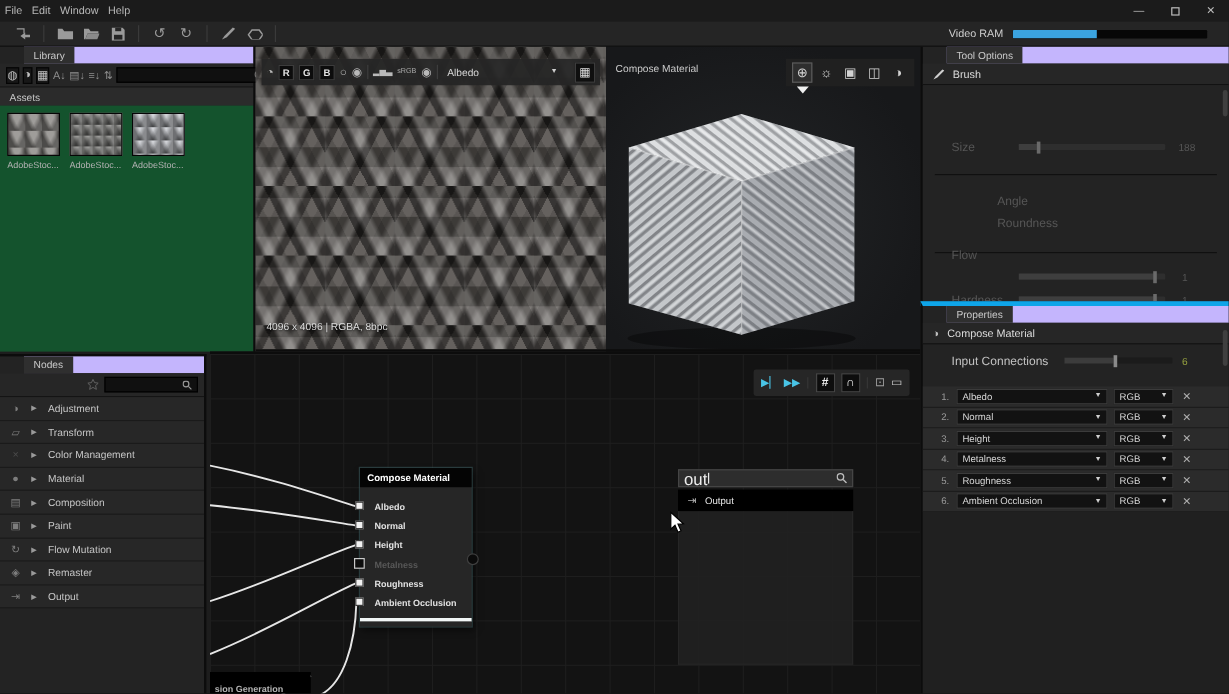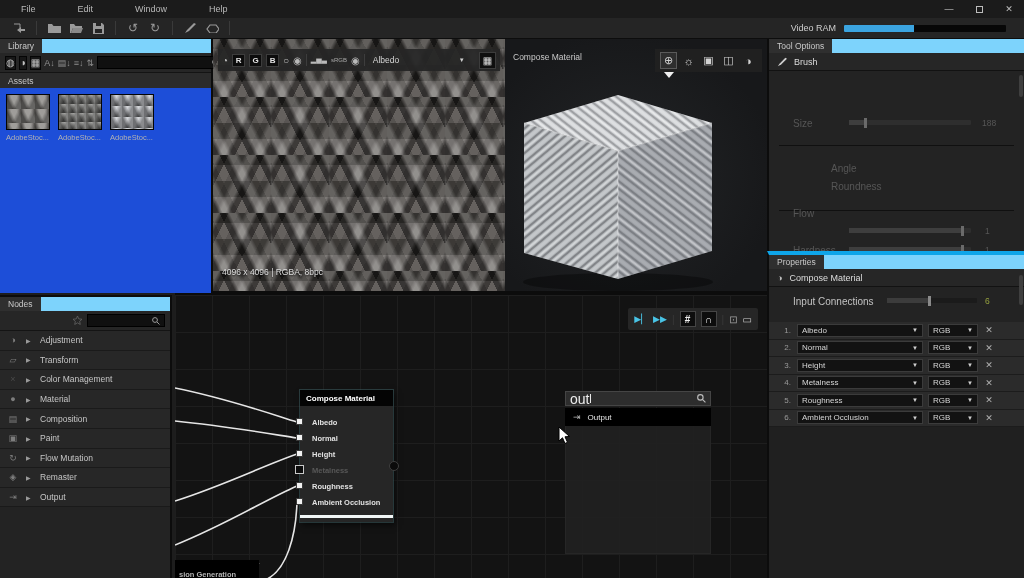--- a/index.html
+++ b/index.html
@@ -3,50 +3,50 @@
 <meta charset="utf-8">
 <style>
   * { margin:0; padding:0; box-sizing:border-box; }
   html,body { width:1024px; height:578px; background:#141414; overflow:hidden; }
   body { font-family:"Liberation Sans", sans-serif; color:#c9c9c9; font-size:9px; }
   #app { position:relative; width:1024px; height:578px; background:#1d1d1d; }
   .abs { position:absolute; }
 
   
   .titlebar { left:0; top:0; width:1024px; height:18px; background:#1b1b1b; display:flex; align-items:center; }
-  .menu-item { padding:0 21px; color:#b8b8b8; font-size:9px; cursor:default; }
+  .menu-item { padding:0 4px; color:#b8b8b8; font-size:9px; cursor:default; }
   .win-title { position:absolute; left:0; right:0; text-align:center; color:#bdbdbd; font-size:9px; pointer-events:none; }
   .win-controls { margin-left:auto; display:flex; align-items:center; gap:0; }
   .win-btn { width:30px; height:18px; display:flex; align-items:center; justify-content:center; color:#bdbdbd; font-size:9px; }
   .restore-box { width:7px; height:7px; border:1px solid #bdbdbd; display:inline-block; }
 
   
   .main-toolbar { left:0; top:18px; width:1024px; height:21px; background:#252525; border-bottom:1px solid #0d0d0d; display:flex; align-items:center; padding:0 8px; }
   .tb-icon { width:22px; height:16px; display:flex; align-items:center; justify-content:center; color:#9a9a9a; }
   .tb-sep { width:1px; height:14px; background:#3a3a3a; margin:0 6px; }
   .svgi { display:block; }
   .vram { margin-left:auto; display:flex; align-items:center; gap:8px; padding-right:10px; }
   .vram-label { color:#cfcfcf; font-size:9px; }
   .vram-bar { width:162px; height:7px; background:#070707; border-radius:1px; overflow:hidden; }
   .vram-fill { height:100%; width:43%; background:#3ba4e0; }
 
   
-  .tabstrip { height:14px; background:#7dd3fc; display:flex; }
+  .tabstrip { height:14px; background:#c4b5fd; display:flex;margin-left:20px; }
   .tab { background:#2f2f2f; color:#c9c9c9; font-size:8.5px; padding:0 8px; display:flex; align-items:center; }
   .sec-head { background:#2b2b2b; color:#c5c5c5; font-size:8.5px; display:flex; align-items:center; padding:0 8px; }
   .search-box { background:#101010; border:1px solid #000; height:13px; display:flex; align-items:center; padding:0 4px; }
   .search-box input { flex:1; background:transparent; border:none; outline:none; color:#ddd; font-size:8px; min-width:0; font-family:"Liberation Sans",sans-serif; }
 
   
   .panel-library { left:0; top:39px; width:213px; height:254px; background:#232323; border-right:2px solid #0c0c0c; }
   .lib-toolbar { height:20px; background:#262626; display:flex; align-items:center; padding:0 5px; gap:3px; border-bottom:1px solid #141414; }
   .lib-ic { width:16px; height:14px; display:flex; align-items:center; justify-content:center; color:#c0c0c0; font-size:10px; }
   .lib-ic.boxed { background:#171717; border:1px solid #050505; }
   .sort-ic { color:#8f8f8f; font-size:9px; }
-  .assets-area { position:relative; height:calc(100% - 49px); background:#1d4ed8; }
+  .assets-area { position:relative; height:calc(100% - 49px); background:#14532d; }
   .asset-card { position:absolute; top:6px; width:46px; }
   .thumb { width:44px; height:36px; border:1px solid #050505; }
   .asset-label { font-size:7.5px; color:#b2b2b2; margin-top:3px; white-space:nowrap; overflow:hidden; }
 
   
   .knit { background-color:#585450;
     background-image:
       repeating-linear-gradient(63deg, rgba(0,0,0,.45) 0 5px, rgba(255,255,255,.17) 9px 14px, rgba(0,0,0,.15) 18px 23px, transparent 23px 32px),
       repeating-linear-gradient(-63deg, rgba(0,0,0,.40) 0 5px, rgba(255,255,255,.15) 9px 14px, rgba(0,0,0,.12) 18px 23px, transparent 23px 32px),
       repeating-linear-gradient(0deg, rgba(255,255,255,.08) 0 16px, rgba(0,0,0,.20) 16px 32px); }

